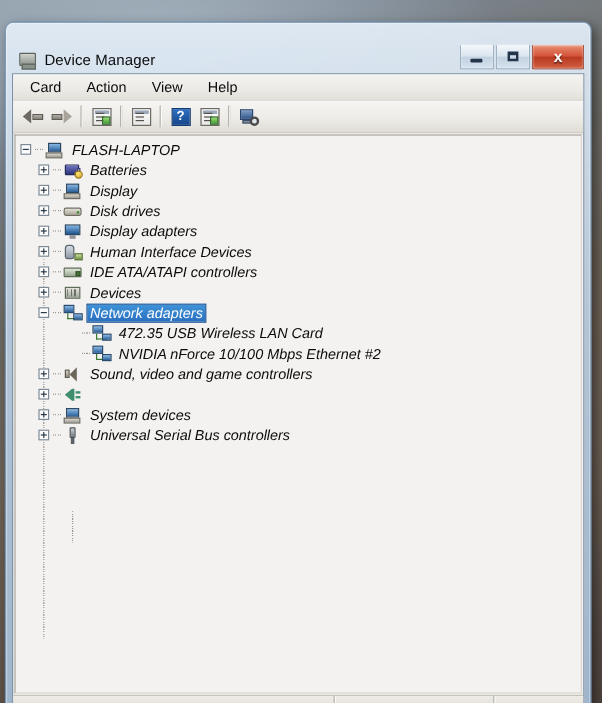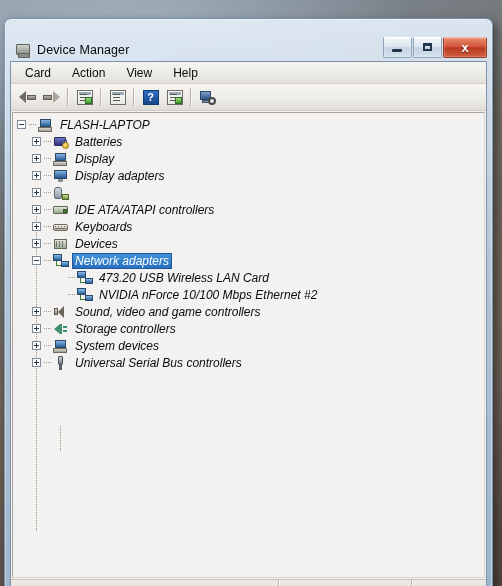--- a/index.html
+++ b/index.html
@@ -573,54 +573,55 @@
             <span class="devicon ic-computer">
               <span class="scr"></span>
               <span class="box"></span>
             </span>
             <span class="label">Display</span>
           </div>
           <div class="row">
             <span class="indent" style="width: 19px;"></span>
             <span class="expander plus"></span>
             <span class="dots"></span>
+            <span class="devicon ic-disk">
+              <span class="body"></span>
+              <span class="led"></span>
+            </span>
+            <span class="label">Disk drives</span>
+          </div>
+          <div class="row">
+            <span class="indent" style="width: 19px;"></span>
+            <span class="expander plus"></span>
+            <span class="dots"></span>
             <span class="devicon ic-monitor">
               <span class="scr"></span>
               <span class="stand"></span>
             </span>
             <span class="label">Display adapters</span>
           </div>
           <div class="row">
             <span class="indent" style="width: 19px;"></span>
             <span class="expander plus"></span>
             <span class="dots"></span>
             <span class="devicon ic-hid">
               <span class="body"></span>
               <span class="pad"></span>
             </span>
+            <span class="label">Human Interface Devices</span>
           </div>
           <div class="row">
             <span class="indent" style="width: 19px;"></span>
             <span class="expander plus"></span>
             <span class="dots"></span>
             <span class="devicon ic-ide">
               <span class="body"></span>
               <span class="chip"></span>
             </span>
             <span class="label">IDE ATA/ATAPI controllers</span>
-          </div>
-          <div class="row">
-            <span class="indent" style="width: 19px;"></span>
-            <span class="expander plus"></span>
-            <span class="dots"></span>
-            <span class="devicon ic-keyboard">
-              <span class="body"></span>
-              <span class="keys"></span>
-            </span>
-            <span class="label">Keyboards</span>
           </div>
           <div class="row">
             <span class="indent" style="width: 19px;"></span>
             <span class="expander plus"></span>
             <span class="dots"></span>
             <span class="devicon ic-modem">
               <span class="body"></span>
               <span class="grid"></span>
             </span>
             <span class="label">Devices</span>
@@ -638,21 +639,21 @@
           </div>
           <div class="row">
             <span class="indent" style="width: 43px;"></span>
             <span class="indent" style="width: 12px;"></span>
             <span class="dots"></span>
             <span class="devicon ic-net">
               <span class="pc1"></span>
               <span class="wire"></span>
               <span class="pc2"></span>
             </span>
-            <span class="label">473.20 USB Wireless LAN Card</span>
+            <span class="label">472.35 USB Wireless LAN Card</span>
           </div>
           <div class="row">
             <span class="indent" style="width: 43px;"></span>
             <span class="indent" style="width: 12px;"></span>
             <span class="dots"></span>
             <span class="devicon ic-net">
               <span class="pc1"></span>
               <span class="wire"></span>
               <span class="pc2"></span>
             </span>
@@ -670,21 +671,20 @@
           </div>
           <div class="row">
             <span class="indent" style="width: 19px;"></span>
             <span class="expander plus"></span>
             <span class="dots"></span>
             <span class="devicon ic-storage">
               <span class="arrow"></span>
               <span class="bar"></span>
               <span class="bar2"></span>
             </span>
-            <span class="label">Storage controllers</span>
           </div>
           <div class="row">
             <span class="indent" style="width: 19px;"></span>
             <span class="expander plus"></span>
             <span class="dots"></span>
             <span class="devicon ic-computer">
               <span class="scr"></span>
               <span class="box"></span>
             </span>
             <span class="label">System devices</span>

